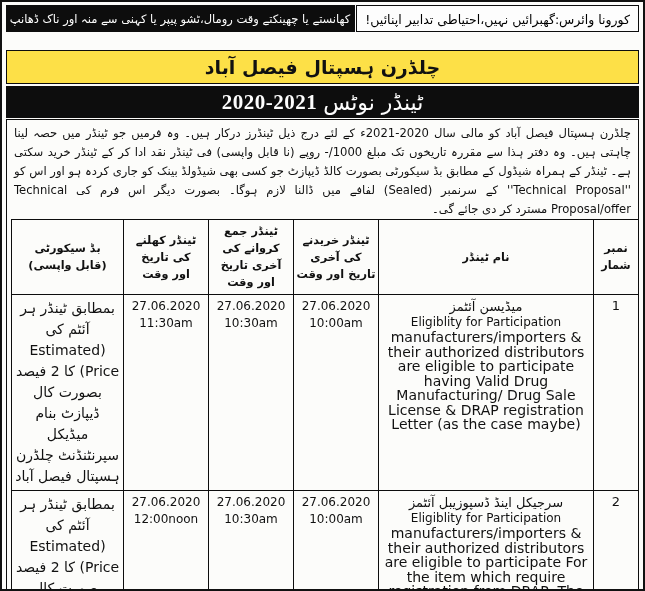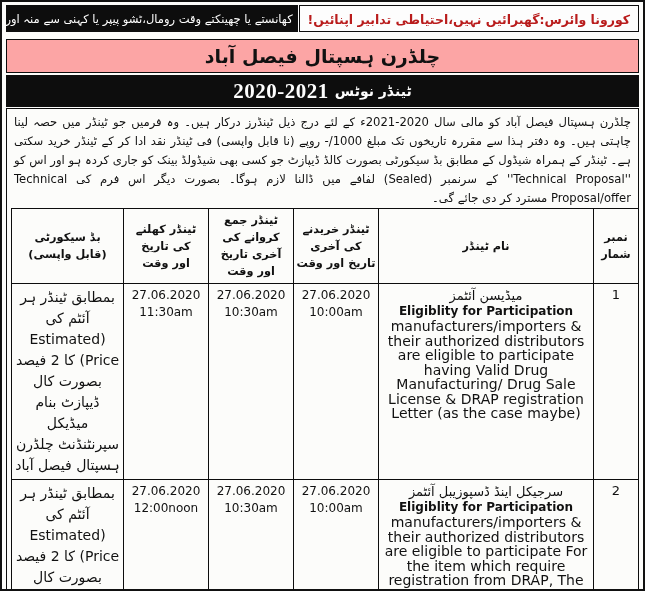--- a/index.html
+++ b/index.html
@@ -21,58 +21,58 @@
   .top-strip {
     direction: rtl;
     display: flex; align-items: stretch;
     background: #0d0d0d;
     height: 27px;
   }
   .covid-box {
     background: #fdfdfd;
     border: 1.5px solid #0d0d0d;
     outline: 1px solid #fdfdfd;
-    color: #b91c1c;
-    font-weight: bold;
+    color: #000000;
+    font-weight: normal;
     font-size: 12.5px;
     padding: 2px 8px 0 8px;
     white-space: nowrap;
     display: flex; align-items: center;
   }
   .covid-advice {
     flex: 1;
     color: #fdfdfd;
     font-size: 11.5px;
     display: flex; align-items: center; justify-content: center;
     padding: 0 6px;
     white-space: nowrap;
   }
 
   
   .title-band {
     border: 1.5px solid #0d0d0d;
-    margin-top: 7px;
+    margin-top: 18px;
     height: 34px;
     display: flex; align-items: center; justify-content: center;
     font-size: 19px; font-weight: bold;
     direction: rtl;
-    background:#fca5a5;
+    background:#fde047;
   }
 
   
   .tender-bar {
     margin-top: 2px;
     background: #0d0d0d;
     color: #fdfdfd;
     height: 32px;
     display: flex; align-items: center; justify-content: center;
     direction: rtl;
     gap: 6px;
   }
-  .tender-bar .lbl { font-size: 14px; font-weight: bold; text-align: center; }
+  .tender-bar .lbl { font-size: 22px; font-weight: normal; text-align: center; }
   .tender-bar .yrs { font-size: 21px; font-weight: bold; letter-spacing: .5px; font-family:Liberation Serif, serif; }
 
   
   .main-box {
     border: 1.5px solid #0d0d0d;
     margin-top: 1px;
     background:#fcfcfa;
   }
   .intro {
     direction: rtl;
@@ -107,21 +107,21 @@
     font-weight: bold;
     text-align: center;
     vertical-align: middle;
     white-space: pre-line;
     line-height: 17px;
     height: 50px;
   }
   td.serial-cell { text-align: center; font-size: 13px; font-family:"DejaVu Sans",sans-serif; padding-top:6px; }
   td.name-cell { text-align: center; }
   .tender-title { direction: rtl; font-size: 13px; font-weight: normal; line-height: 17px; }
-  .elig-head { font-size: 12px; font-weight: bold; line-height: 15px; }
+  .elig-head { font-size: 12px; font-weight: normal; line-height: 15px; }
   .elig-body { font-size: 14px; line-height: 14.5px; }
   td.date-cell { text-align: center; font-size: 12px; line-height: 17px; padding-top: 5px; white-space: pre-line; }
   td.bid-cell { text-align: center; direction: rtl; font-size: 14px; line-height: 21px; white-space: pre-line; padding-top: 6px; }
   tr.row-1 td { height: 103px; }
   tr.row-2 td { height: 128px; }
 </style>
 </head>
 <body>
 
 <div class="page">

